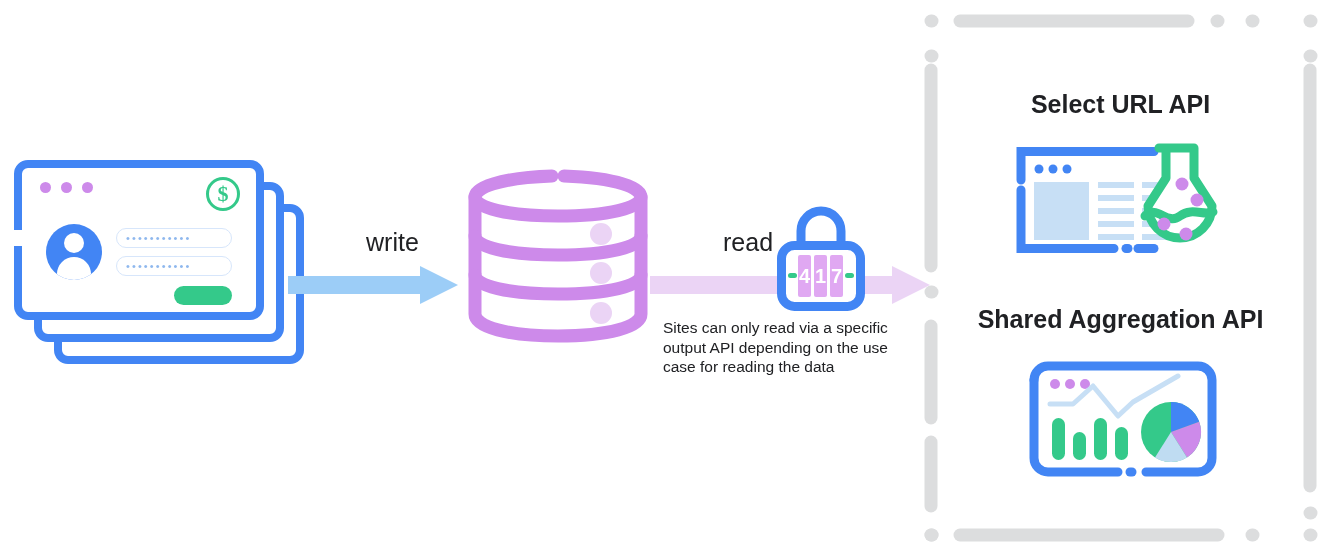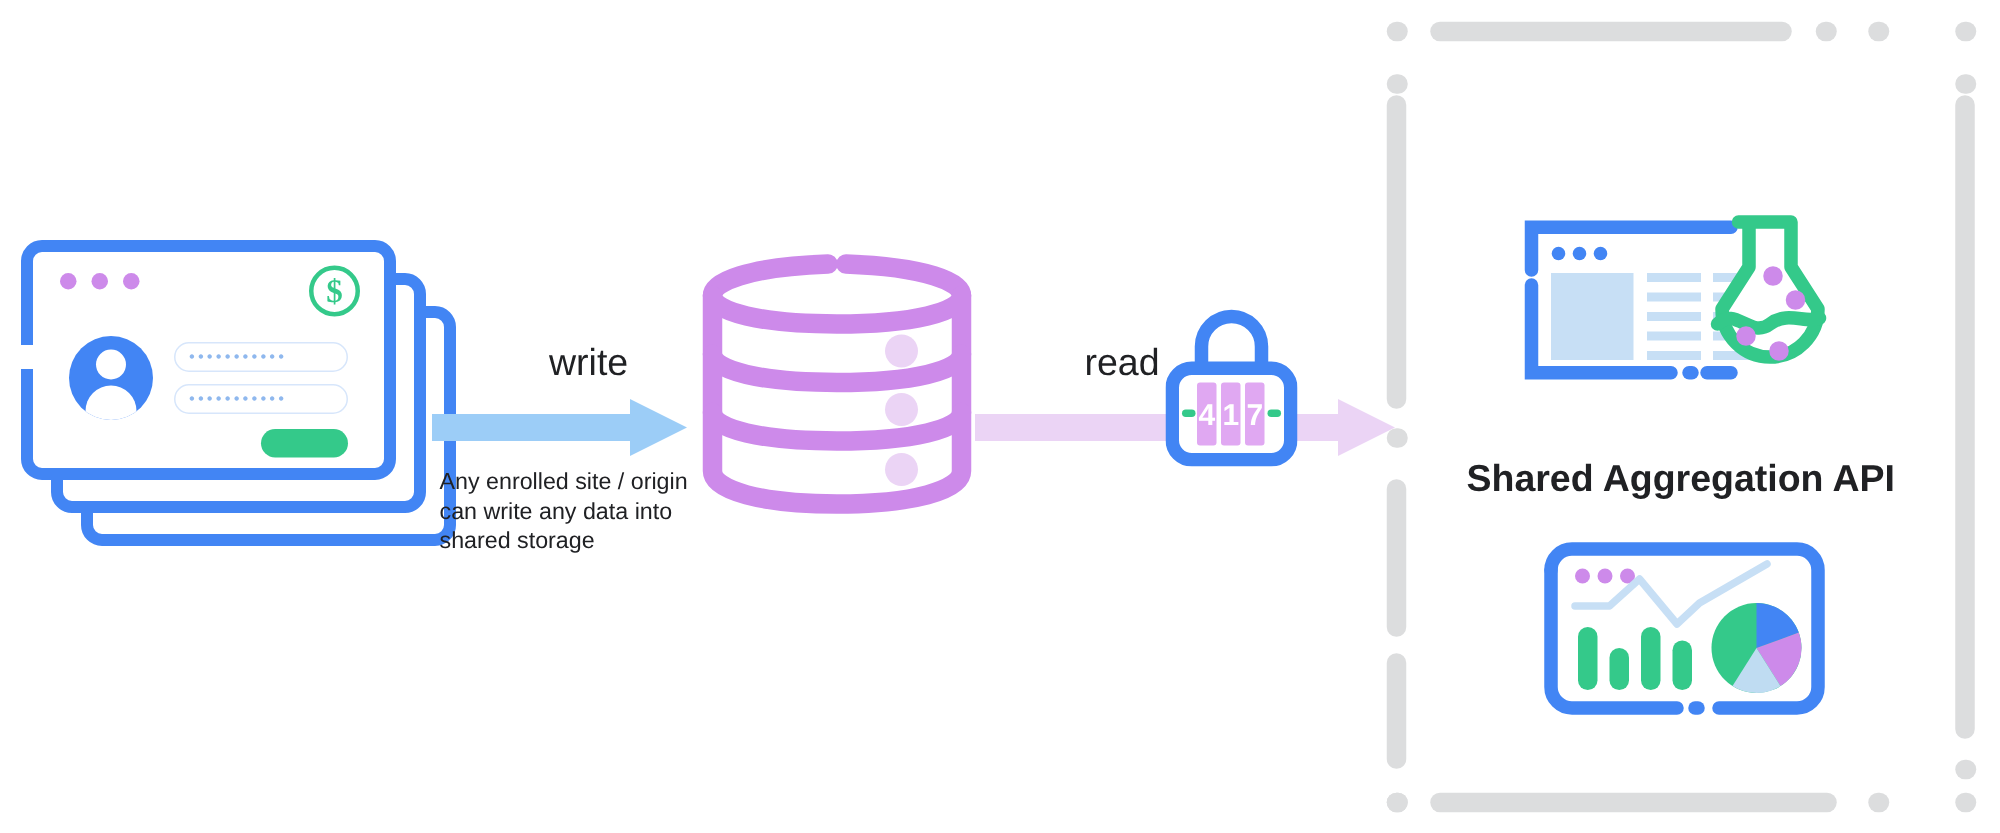--- a/index.html
+++ b/index.html
@@ -103,21 +103,20 @@
       <div class="field f1">•••••••••••</div>
       <div class="field f2">•••••••••••</div>
       <div class="submit"></div>
     </div>
   </div>
 
   <div class="abs arrow-label" style="left:345px;top:228px;">write</div>
   <svg class="abs" id="write-arrow" viewBox="0 0 170 38">
     <path d="M0 10 H132 V0 L170 19 L132 38 V28 H0 Z" fill="#9CCDF7"></path>
   </svg>
-  <div class="abs body-txt" id="write-note">Any enrolled site / origin can write any data into shared storage</div>
 
   <svg class="abs" id="cylinder" viewBox="0 0 180 192">
     <g fill="none" stroke="#CD8AEA" stroke-width="13" stroke-linecap="round">
       <path d="M96 10 C150 12 173 22 173 31 C173 42 140 50 90 50 C40 50 7 42 7 31 C7 22 30 12 84 10"></path>
       <path d="M7 31 V70 C7 81 40 89 90 89 C140 89 173 81 173 70 V31"></path>
       <path d="M7 70 V109 C7 120 40 128 90 128 C140 128 173 120 173 109 V70"></path>
       <path d="M7 109 V148 C7 161 40 170 90 170 C140 170 173 161 173 148 V109"></path>
     </g>
     <circle cx="133" cy="68" r="11" fill="#EBD4F5"></circle>
     <circle cx="133" cy="107" r="11" fill="#EBD4F5"></circle>
@@ -138,20 +137,21 @@
       <rect x="53" y="52" width="13" height="42" rx="2"></rect>
     </g>
     <g fill="#ffffff" font-family="Liberation Sans, sans-serif" font-size="20" font-weight="bold" text-anchor="middle">
       <text x="27.5" y="80">4</text>
         <text x="43.5" y="80">1</text>
         <text x="59.5" y="80">7</text>
     </g>
     <rect x="11" y="70" width="9" height="5" rx="2.5" fill="#34C98A"></rect>
     <rect x="68" y="70" width="9" height="5" rx="2.5" fill="#34C98A"></rect>
   </svg>
+  <div class="abs body-txt" id="read-note">Sites can only read via a specific output API depending on the use case for reading the data</div>
 
   <div class="abs" id="panel">
     <svg id="panel-border" viewBox="0 0 405 540" preserveAspectRatio="none">
       <g stroke="#DCDDDE" stroke-width="13" stroke-linecap="round" fill="none">
 
         <path d="M13 13 H14"></path>
         <path d="M42 13 H270"></path>
         <path d="M299 13 H300"></path>
         <path d="M334 13 H335"></path>
         <path d="M392 13 H393"></path>
@@ -167,20 +167,21 @@
         <path d="M392 62 V478"></path>
         <path d="M392 505 H393"></path>
         <path d="M392 527 H393"></path>
 
         <path d="M13 527 H14"></path>
         <path d="M42 527 H300"></path>
         <path d="M334 527 H335"></path>
       </g>
     </svg>
 
+    <div class="abs api-title" id="api1-title">Select URL API</div>
     <svg class="abs" id="api1-icon" viewBox="0 0 215 120">
 
       <g fill="none" stroke="#4285F4" stroke-width="9" stroke-linecap="round">
         <path d="M7 40 V11.5 H140"></path>
         <path d="M7 50 V108.5 H100"></path>
         <path d="M112 108.5 H114"></path>
         <path d="M124 108.5 H140"></path>
       </g>
       <g fill="#4285F4">
         <circle cx="25" cy="29" r="4.5"></circle>

